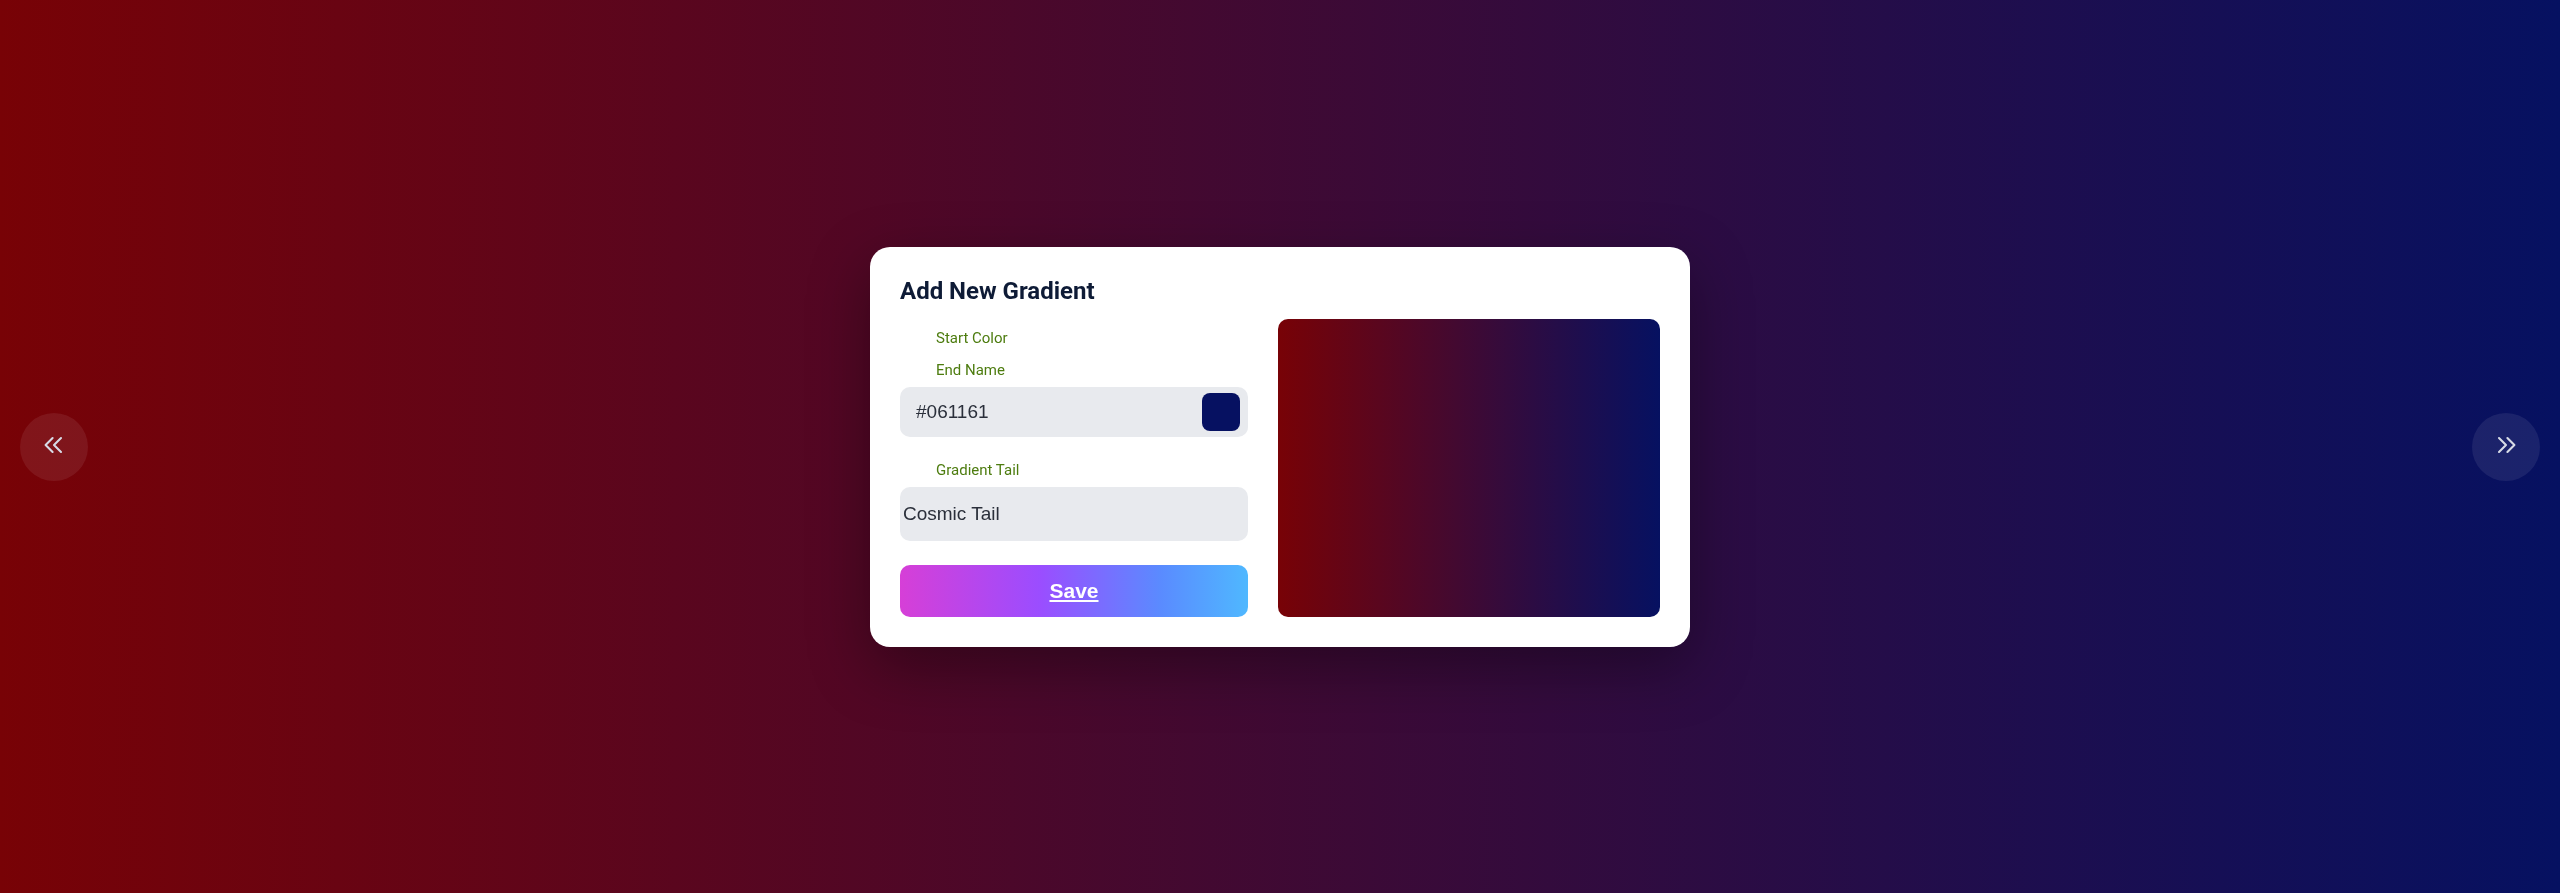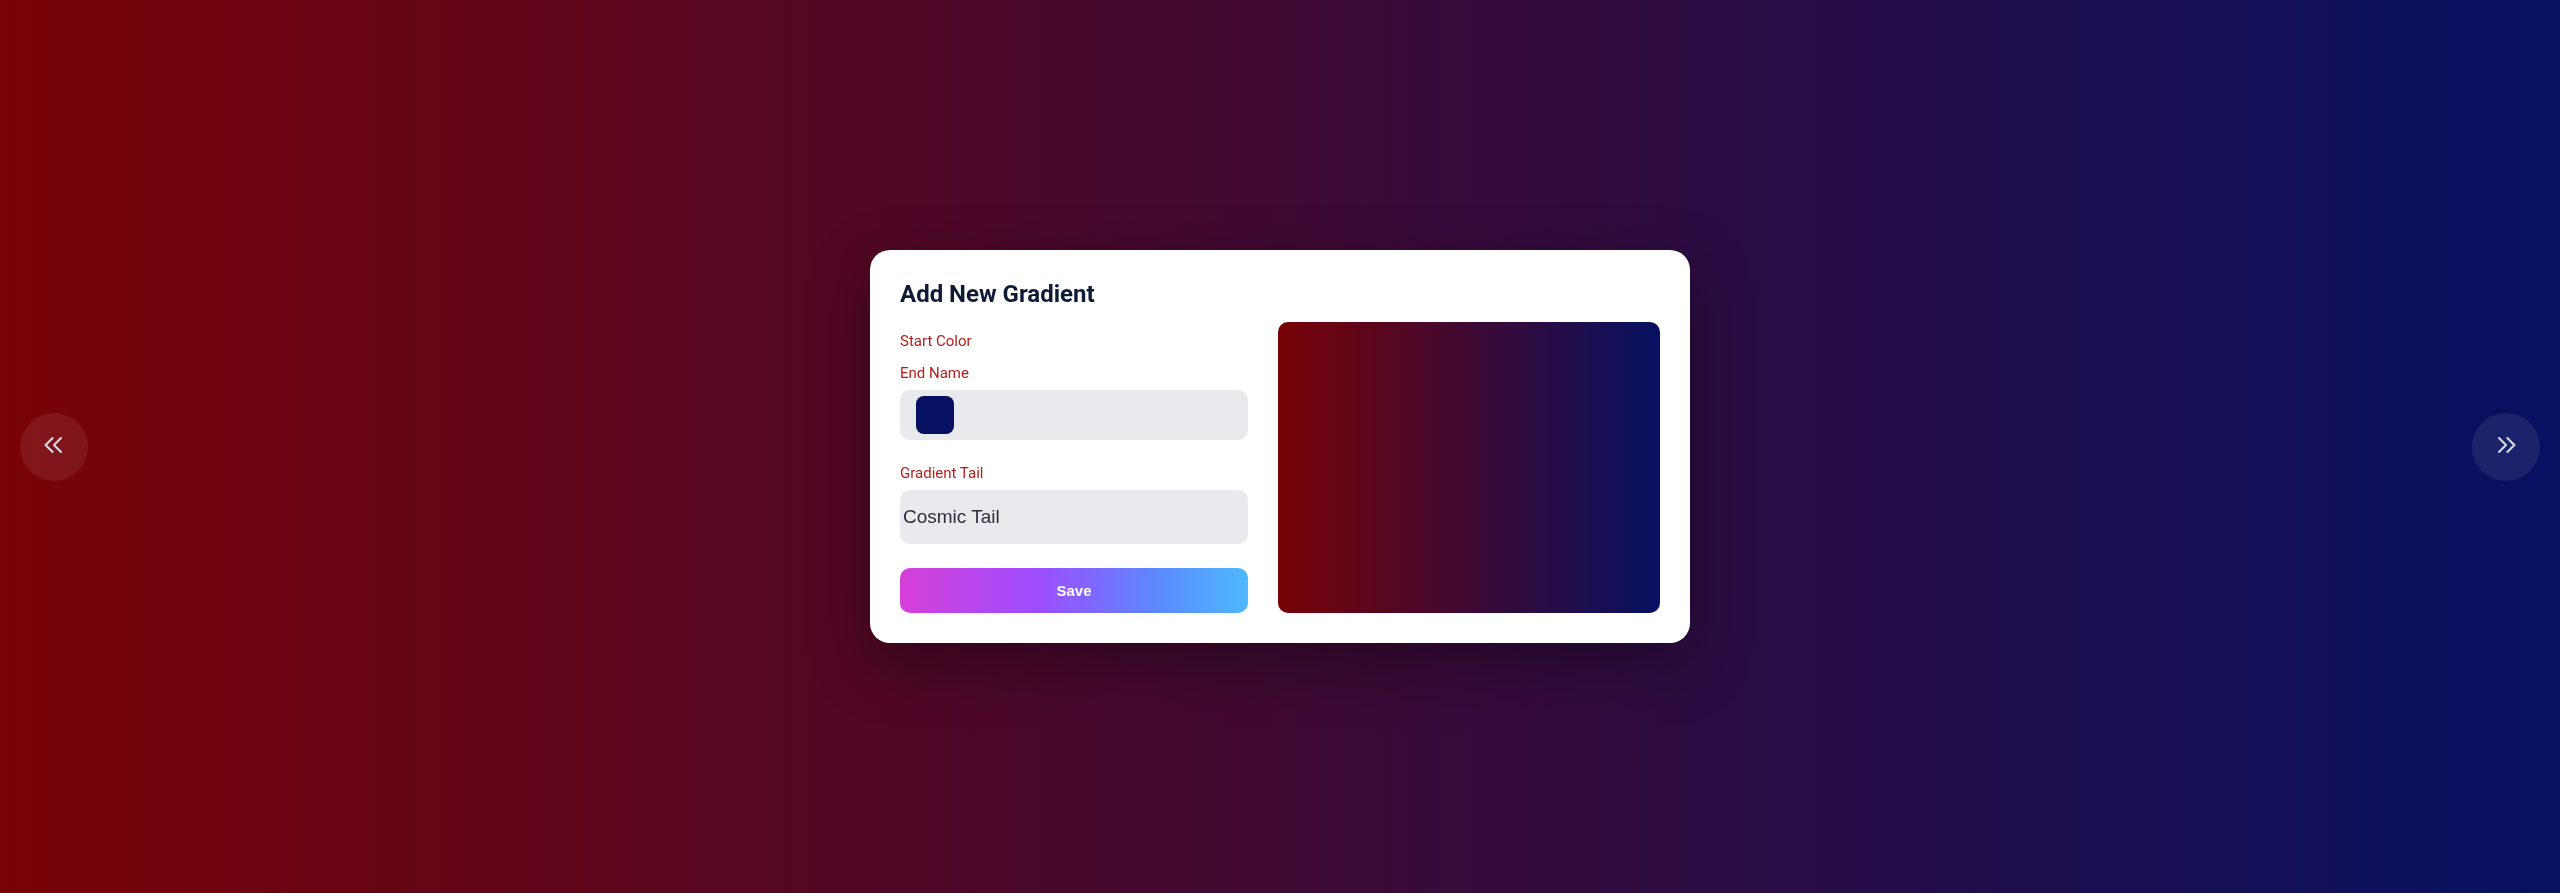--- a/index.html
+++ b/index.html
@@ -34,23 +34,24 @@
     flex-direction: column;
   }
   .title {
     font-size: 24px;
     font-weight: 700;
     color: #0e1b36;
     margin-bottom: 18px;
   }
   .field-label {
     font-size: 15px;
-    color: #b91c1c;
+    color: #4d7c0f;
     margin-bottom: 8px;
     margin-top: 6px;
+    margin-left: 36px;
   }
   .input-row {
     display: flex;
     align-items: center;
     background: #e8eaee;
     border-radius: 10px;
     padding: 6px 8px 6px 16px;
     margin-bottom: 18px;
   }
   .input-row input[type="text"] {
@@ -81,25 +82,26 @@
     font-size: 19px;
     color: #2a2f3a;
     outline: none;
     padding: 10px 0;
   }
   .save-btn {
     width: 100%;
     border: none;
     border-radius: 10px;
     padding: 14px 7px;
-    font-size: 15px;
+    font-size: 21px;
     font-weight: 600;
     color: #fff;
     cursor: pointer;
     background: linear-gradient(90deg, #d63fd7 0%, #9b4dff 40%, #5a8bff 75%, #4fb8ff 100%);
+    text-decoration: underline;
   }
   .preview {
     width: 382px;
     border-radius: 10px;
     align-self: stretch;
     margin-top: 42px;
   }
   .nav-btn {
     position: fixed;
     top: 50%;
@@ -143,20 +145,21 @@
 </div>
 
 <div class="card">
   <div class="form-col">
     <h2 class="title">Add New Gradient</h2>
 
     <div class="field-label">Start Color</div>
 
     <div class="field-label">End Name</div>
     <div class="input-row">
+      <input type="text" value="#061161" style="">
       <div class="swatch" id="end-swatch" style="background: rgb(6, 17, 97);"></div>
     </div>
 
     <div class="field-label">Gradient Tail</div>
     <div class="name-row">
       <input type="text" value="Cosmic Tail" style="">
     </div>
 
     <button class="save-btn">Save</button>
   </div>

